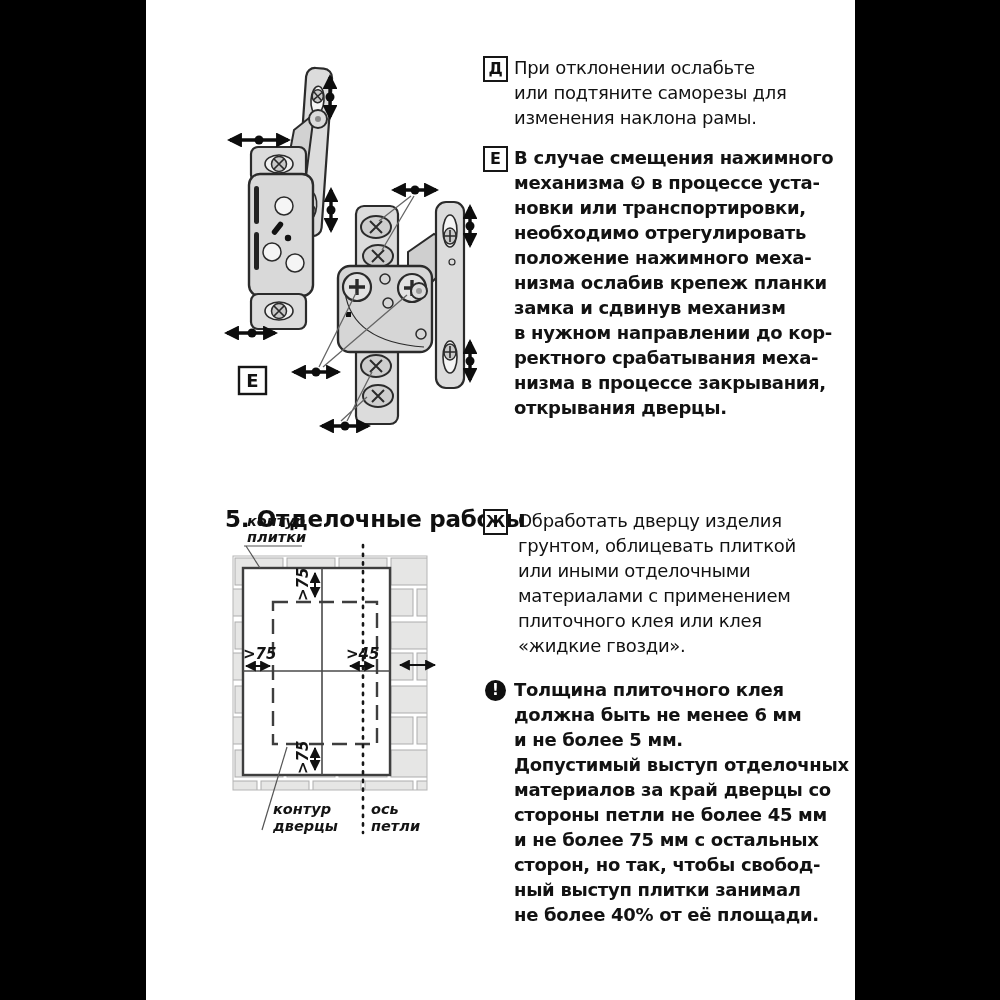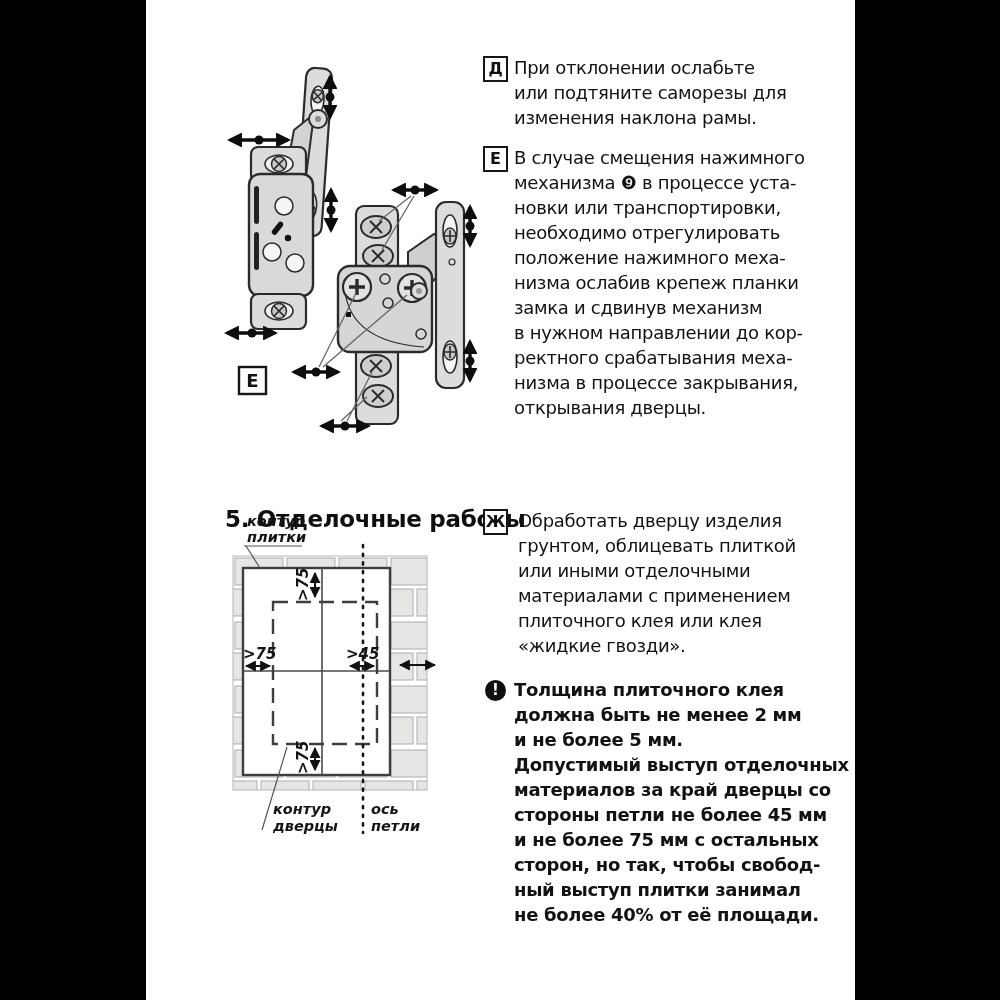--- a/index.html
+++ b/index.html
@@ -149,21 +149,21 @@
       <text class="emark" x="252.5" y="387" text-anchor="middle">Е</text>
     </g>
   </svg>
 
   <div class="letterbox" style="left:337px;top:56px;">Д</div>
   <div class="para" style="left:368px;top:55px;">При отклонении ослабьте
 или подтяните саморезы для
 изменения наклона рамы.</div>
 
   <div class="letterbox" style="left:337px;top:146px;">Е</div>
-  <div class="para" style="left:368px;top:145px;">В случае смещения нажимного
+  <div class="para" style="left:368px;top:145px;font-weight:bold;">В случае смещения нажимного
 механизма ❾  в процессе уста-
 новки или транспортировки,
 необходимо отрегулировать
 положение нажимного меха-
 низма ослабив крепеж планки
 замка и сдвинув механизм
 в нужном направлении до кор-
 ректного срабатывания меха-
 низма в процессе закрывания,
 открывания дверцы.</div>
@@ -220,21 +220,21 @@
   <div class="letterbox" style="left:337px;top:509px;">Ж</div>
   <div class="para" style="left:372px;top:508px;">Обработать дверцу изделия
 грунтом, облицевать плиткой
 или иными отделочными
 материалами с применением
 плиточного клея или клея
 «жидкие гвозди».</div>
 
   <div class="bang">!</div>
   <div class="para bold" style="left:368px;top:677px;">Толщина плиточного клея
-должна быть не менее 2 мм
+должна быть не менее 6 мм
 и не более 5 мм.
 Допустимый выступ отделочных
 материалов за край дверцы со
 стороны петли не более 45 мм
 и не более 75 мм с остальных
 сторон, но так, чтобы свобод-
 ный выступ плитки занимал
 не более 40% от её площади.</div>
 
 </div>

